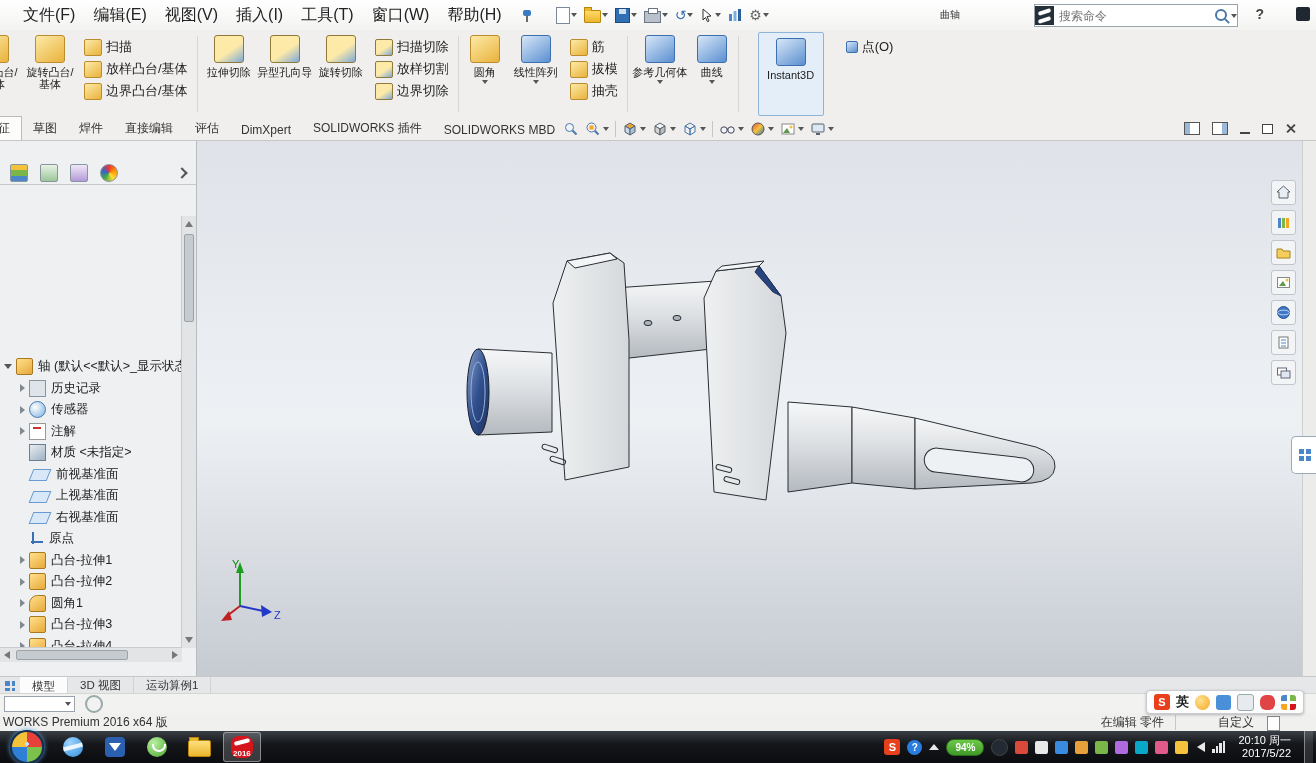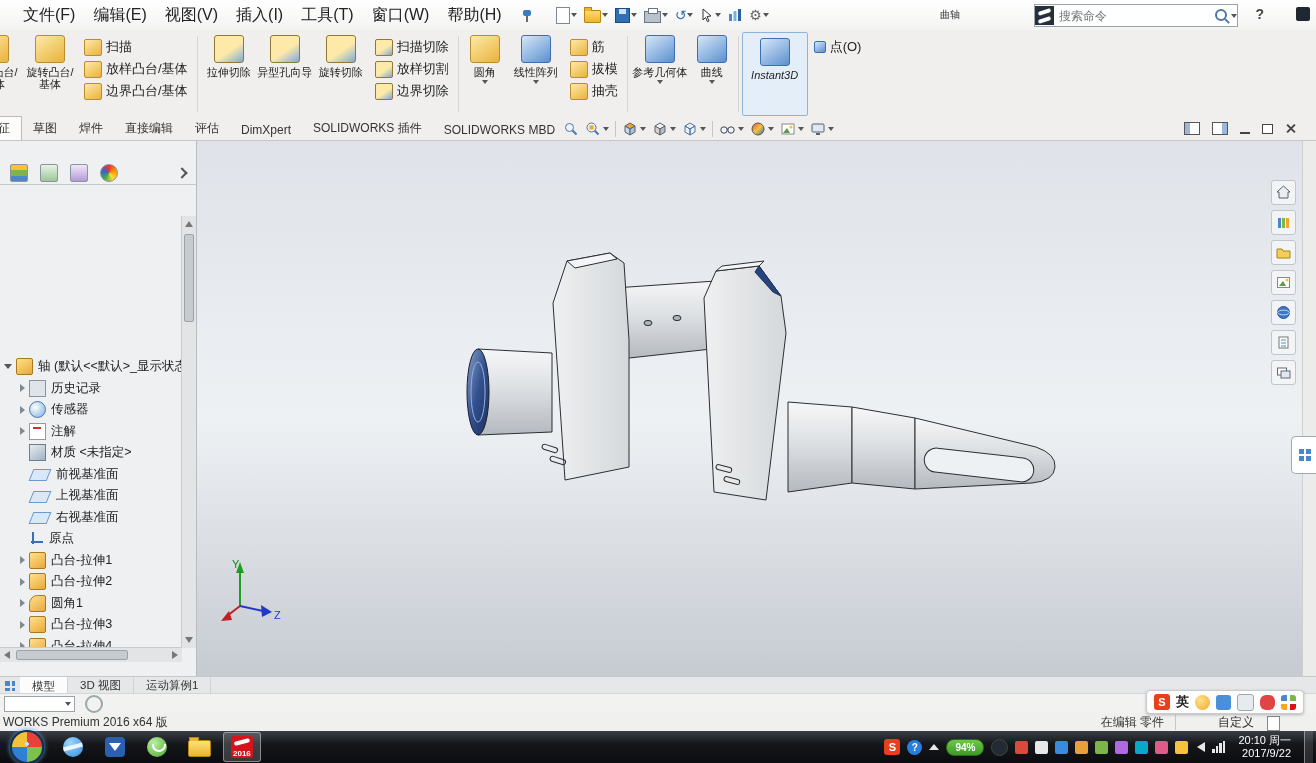--- a/index.html
+++ b/index.html
@@ -45,21 +45,21 @@
   .rbtn-lg.cutoff{margin-left:-34px;}
   .rlabel{white-space:normal;color:#222;}
   .ric{width:28px;height:26px;border-radius:3px;margin-bottom:3px;flex:none;}
   .ris{width:16px;height:15px;border-radius:2px;flex:none;}
   .g{background:linear-gradient(145deg,#fdeaa8,#e9b23b);border:1px solid #bb8d2c;}
   .gb{background:linear-gradient(145deg,#fdeaa8 55%,#7fa8d8);border:1px solid #8d7a3a;}
   .bl{background:linear-gradient(145deg,#d7e7f8,#5b8fd0);border:1px solid #3b6faf;}
   .rstack{display:flex;flex-direction:column;gap:4px;padding:8px 6px 0 6px;flex:none;}
   .rbtn-sm{display:flex;gap:4px;align-items:center;font-size:13px;white-space:nowrap;}
   .sep{width:1px;background:#d8d6d4;margin:6px 3px;flex:none;}
-  .active-tool{background:#e4eef8;border:1px solid #8fb4d8;border-radius:2px;margin:2px 0;font-style:italic;}
+  .active-tool{background:#e4eef8;border:1px solid #8fb4d8;border-radius:2px;margin:2px 16px;}
   .bcaret{margin-top:2px;}
   
   .tabrow{position:absolute;top:118px;left:0;right:0;height:22px;background:#f0efee;border-bottom:1px solid #c9c7c5;display:flex;align-items:flex-end;z-index:4;}
   .tab{padding:3px 11px;font-size:12px;color:#333;white-space:nowrap;}
   .tab.active{background:#fcfcfb;border:1px solid #bbb;border-bottom:none;margin-left:-26px;}
   .headsup{position:absolute;left:560px;top:1px;display:flex;align-items:center;height:20px;}
   .hbtn{display:flex;align-items:center;gap:2px;padding:1px 3px;}
   .hsep{width:1px;height:16px;background:#c8c6c4;margin:0 3px;}
   .doccontrols{position:absolute;right:20px;top:4px;display:flex;gap:12px;align-items:center;}
   .paneicon{width:14px;height:11px;border:1px solid #555;background:#fff;position:relative;}
@@ -157,21 +157,21 @@
   .tbi{width:36px;height:28px;display:flex;align-items:center;justify-content:center;border-radius:3px;margin:0 3px;flex:none;}
   .tbi.active{background:rgba(255,255,255,.18);border:1px solid rgba(255,255,255,.4);}
   .ie-ic{width:20px;height:20px;border-radius:50%;background:radial-gradient(circle at 35% 30%,#9fd4ff,#2f8fdb);position:relative;overflow:hidden;}
   .ie-ic::after{content:"";position:absolute;left:-3px;top:8px;width:26px;height:4px;background:#fff;transform:rotate(-15deg);opacity:.85;}
   .mail-ic{width:20px;height:20px;border-radius:4px;background:#2b5fb0;position:relative;}
   .mail-ic::after{content:"";position:absolute;left:4px;top:6px;width:12px;height:8px;background:#fff;clip-path:polygon(0 0,100% 0,50% 100%);}
   .g360-ic{width:20px;height:20px;border-radius:50%;background:radial-gradient(circle at 35% 30%,#b8f0a0,#4aa52e);position:relative;}
   .g360-ic::after{content:"";position:absolute;left:5px;top:7px;width:10px;height:6px;border:2px solid #fff;border-top:none;border-radius:0 0 8px 8px;}
   .fold-ic{width:21px;height:15px;background:linear-gradient(#ffdf7e,#eab72e);border:1px solid #b8860b;border-radius:2px;position:relative;margin-top:3px;}
   .fold-ic::before{content:"";position:absolute;top:-4px;left:0;width:8px;height:3px;background:#eab72e;border:1px solid #b8860b;border-bottom:none;}
-  .sw-ic{width:22px;height:22px;background:#d6141c;border-radius:3px;position:relative;overflow:hidden;}
+  .sw-ic{width:22px;height:22px;background:#d6141c;border-radius:8px;position:relative;overflow:hidden;}
   .sw-ic::before{content:"";position:absolute;left:3px;top:4px;width:16px;height:4px;background:#fff;border-radius:2px;transform:rotate(-15deg);}
   .sw-year{position:absolute;left:2px;bottom:0;font-size:8px;color:#fff;font-weight:bold;}
   .tray{margin-left:auto;display:flex;align-items:center;gap:7px;padding-right:3px;}
   .t-sogou{width:16px;height:16px;background:#e8401c;border-radius:3px;color:#fff;font-weight:bold;font-size:11px;display:flex;align-items:center;justify-content:center;}
   .t-help{width:15px;height:15px;border-radius:50%;background:#2a7de0;color:#fff;font-size:10px;font-weight:bold;display:flex;align-items:center;justify-content:center;}
   .t-up{width:0;height:0;border-left:5px solid transparent;border-right:5px solid transparent;border-bottom:6px solid #e8e8e8;}
   .battery{background:linear-gradient(#6ec84a,#3f9a28);border-radius:8px;color:#fff;font-size:10px;font-weight:bold;padding:2px 8px;border:1px solid #2a6a1a;}
   .t-dark{width:15px;height:15px;border-radius:50%;background:#222a33;border:1px solid #444;}
   .t-sq{width:13px;height:13px;border-radius:2px;}
   .t-vol{width:0;height:0;border-top:5px solid transparent;border-bottom:5px solid transparent;border-right:8px solid #e8e8e8;position:relative;margin-left:2px;}
@@ -722,19 +722,19 @@
       <span class="t-sq" style="background:#f5c33b"></span>
       <span class="t-vol"></span>
       <span class="t-net">
           <i style="height:4px"></i>
           <i style="height:7px"></i>
           <i style="height:10px"></i>
           <i style="height:12px"></i>
         </span>
       <span class="clockbox">
         <div>20:10 周一</div>
-        <div>2017/9/22</div>
+        <div>2017/5/22</div>
       </span>
       <span class="show-desktop"></span>
     </div>
   </div>
 
 </div>
 
 </body></html>

